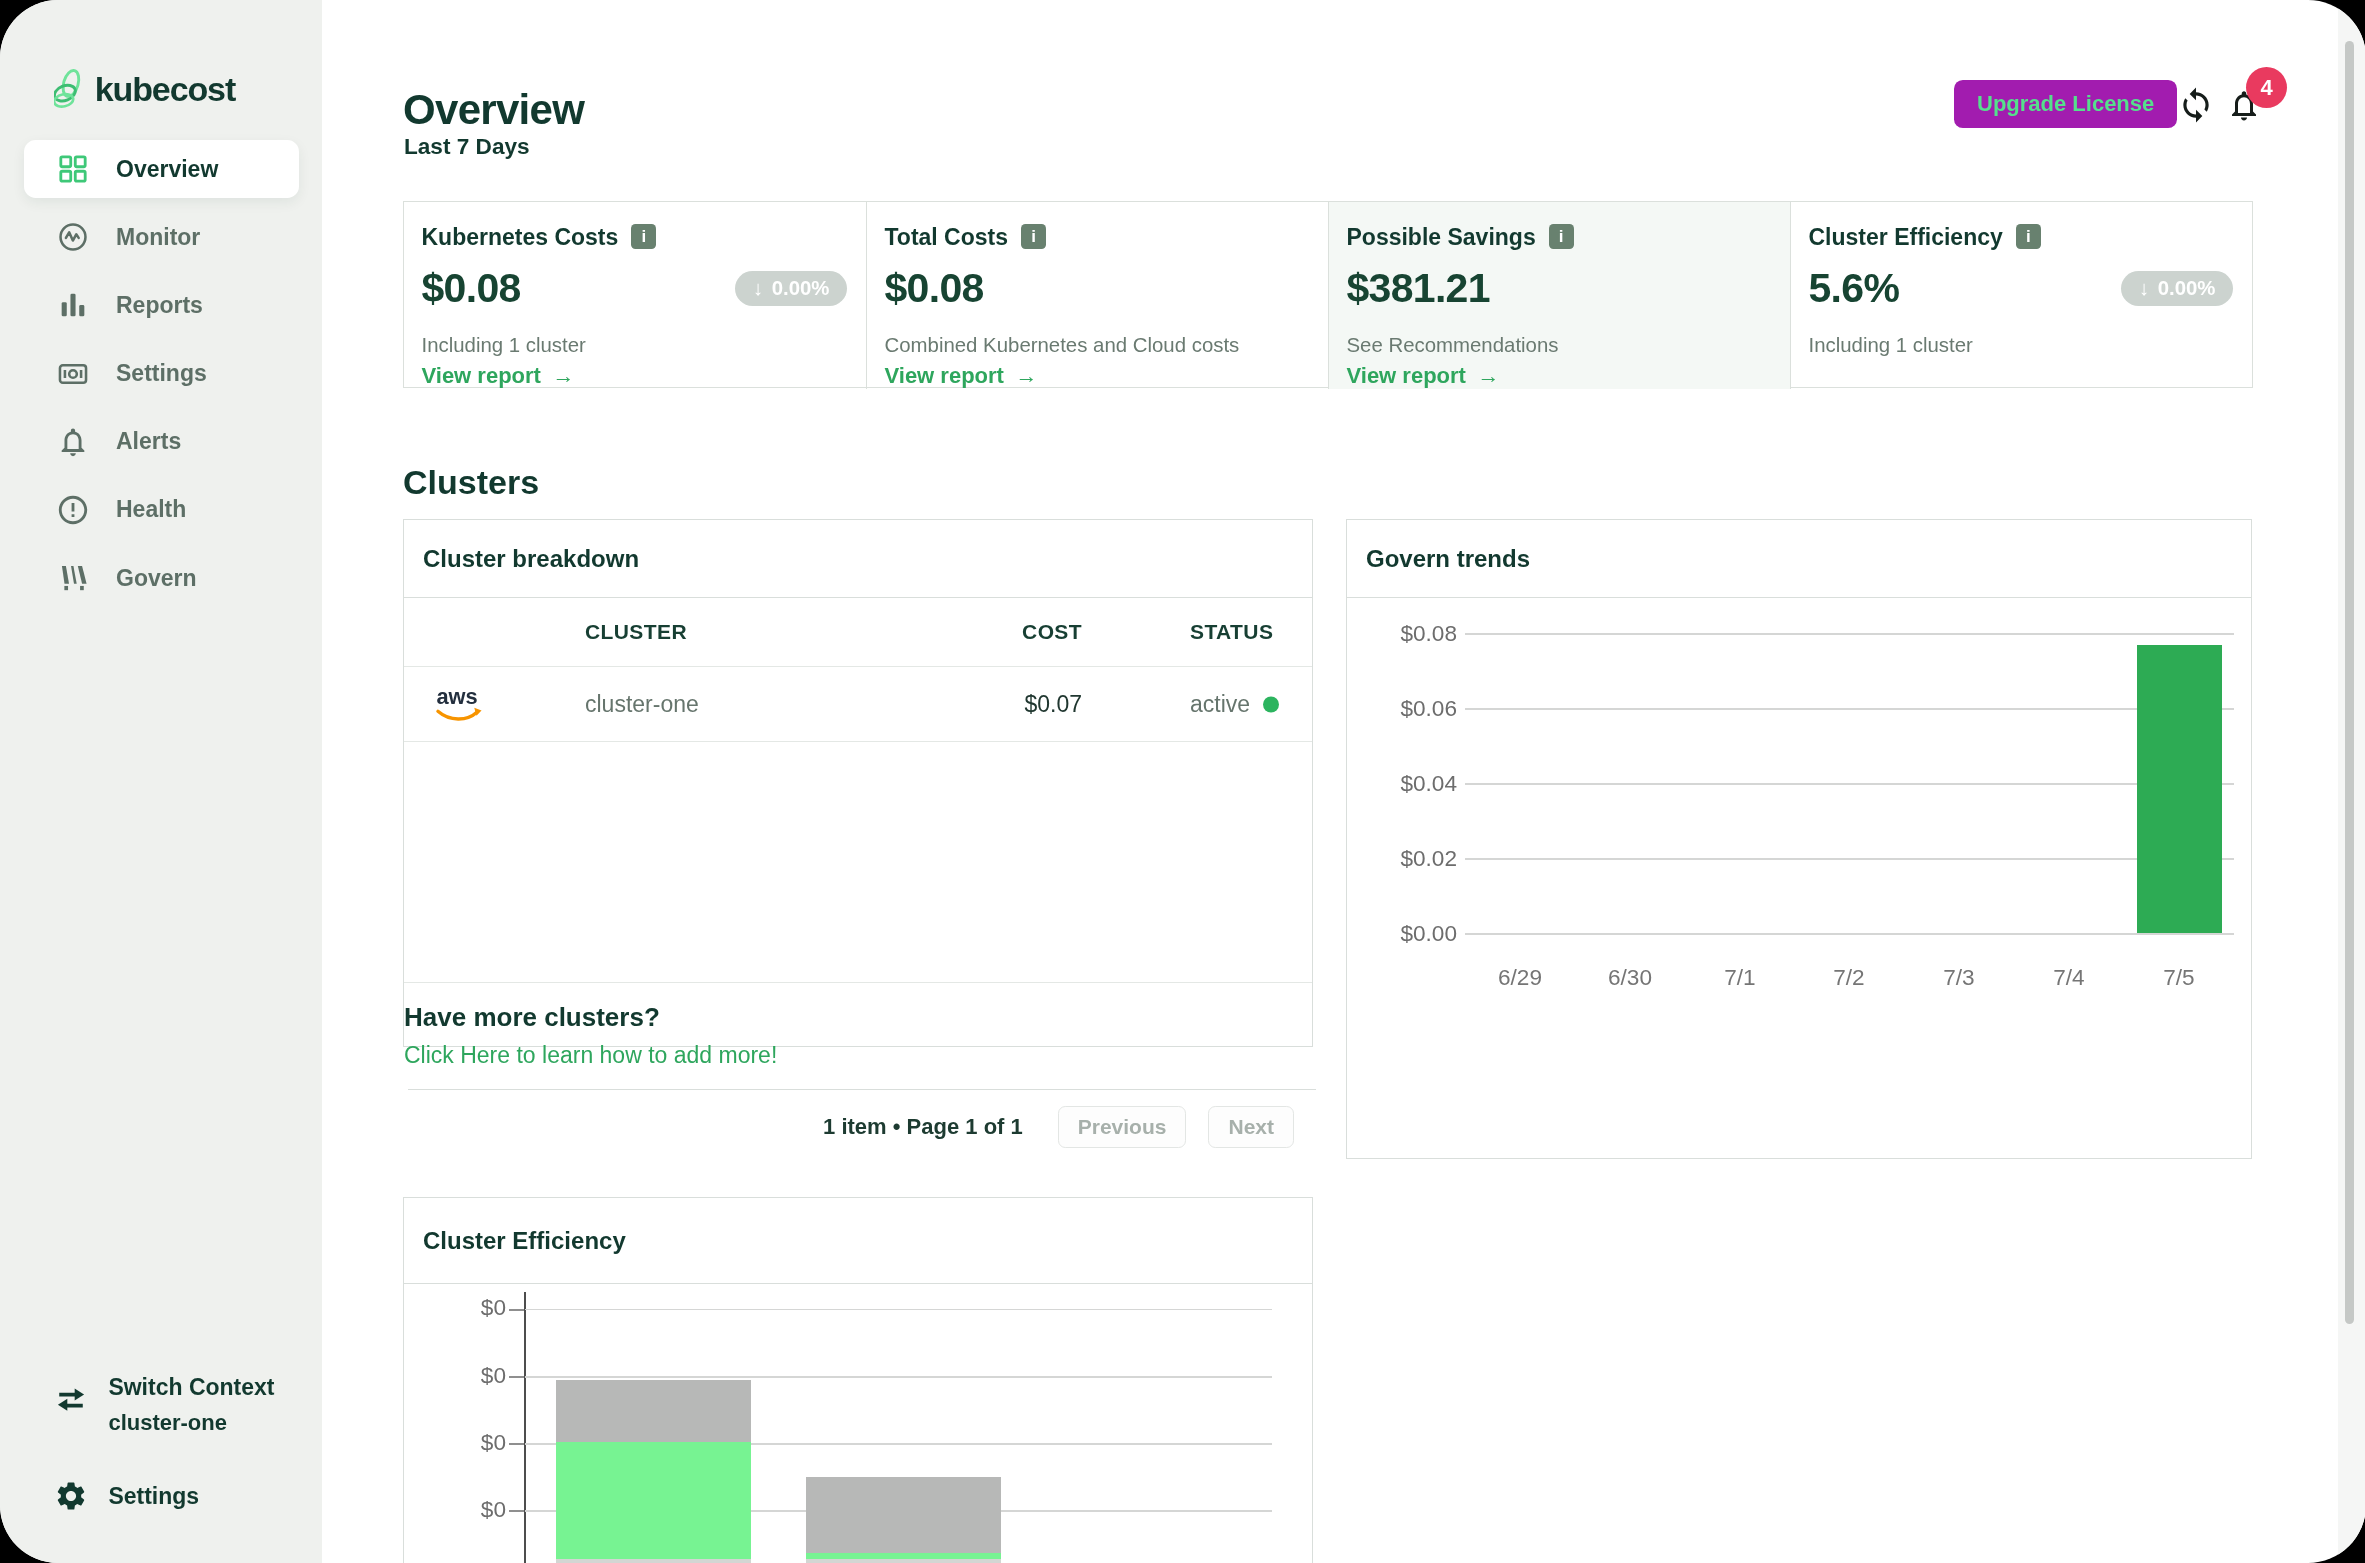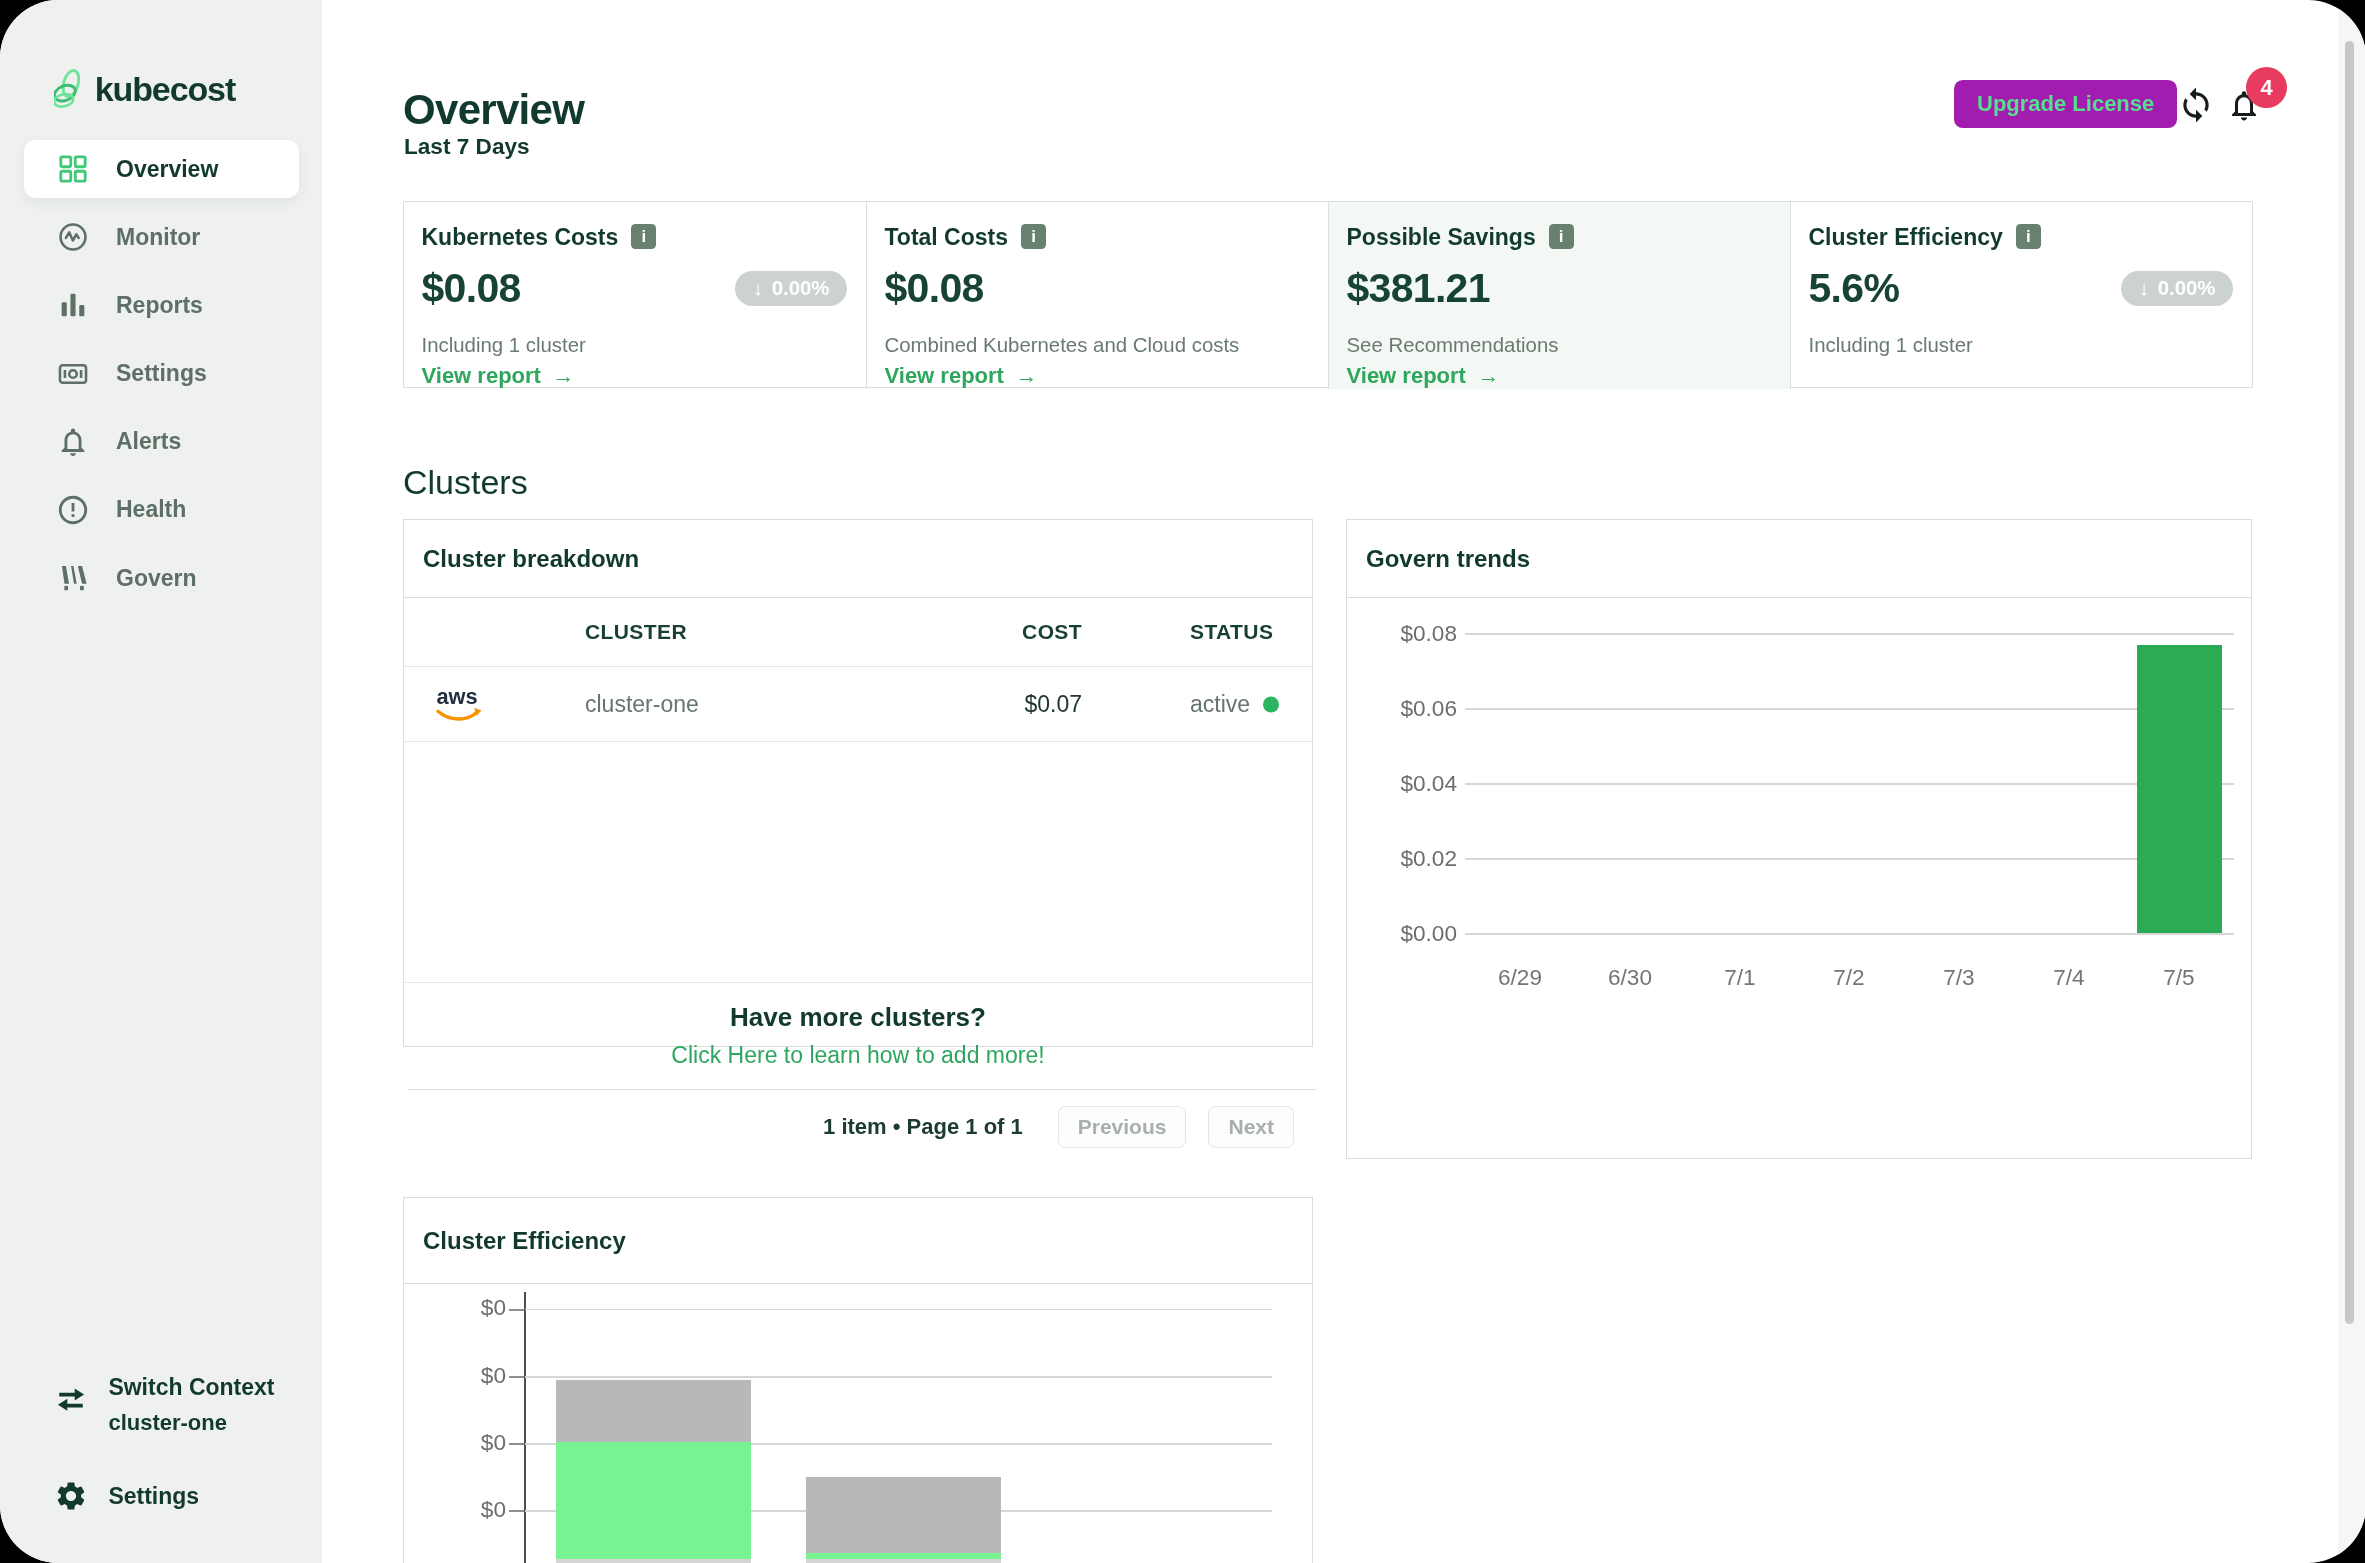--- a/index.html
+++ b/index.html
@@ -53,39 +53,39 @@
   .stat-value{font-size:41px;font-weight:600;color:#174432;letter-spacing:-0.7px;}
   .delta-pill{height:35px;border-radius:17.5px;background:#ccd3cf;color:#fff;font-size:20.4px;font-weight:600;
               display:flex;align-items:center;gap:8.8px;padding:0 17.5px;}
   .pill-arrow{font-size:20.4px;}
   .stat-note{margin-top:22px;font-size:20.4px;color:#6a7a71;}
   .stat-link-row{margin-top:5.8px;display:flex;align-items:center;gap:11.7px;color:#2ea65d;cursor:pointer;}
   .stat-link{font-size:22px;font-weight:700;}
   .link-arrow{font-size:22px;font-weight:400;}
 
   
-  .clusters-heading{position:absolute;left:403px;top:435px;font-size:34px;font-weight:400;color:#12392f;}
+  .clusters-heading{position:absolute;left:403px;top:435px;font-size:34px;font-weight:700;color:#12392f;}
   .card{position:absolute;border:0.7px solid #d9dedb;background:#fff;box-sizing:border-box;}
   .card-header{height:77px;border-bottom:0.7px solid #d9dedb;display:flex;align-items:center;padding:0 19px;
                font-size:24px;font-weight:700;color:#12392f;}
   .breakdown{left:403px;top:519px;width:910px;height:528px;}
   .table-head{position:relative;height:68px;border-bottom:0.7px solid #e4e8e5;}
   .th{position:absolute;top:50%;transform:translateY(-50%);font-size:21px;font-weight:700;color:#173f33;letter-spacing:0.4px;}
   .th-cluster{left:181px;}
   .th-cost{right:230px;}
   .th-status{left:786px;}
   .table-row{position:relative;height:74px;border-bottom:0.7px solid #e4e8e5;cursor:pointer;}
   .cell{position:absolute;top:50%;transform:translateY(-50%);font-size:23px;}
   .aws-logo{left:31px;width:48px;height:44px;}
   .aws-logo svg{width:48px;height:44px;}
   .row-name{left:181px;color:#66756d;}
   .row-cost{right:230px;color:#203730;font-weight:500;}
   .row-status{left:786px;color:#66756d;display:flex;align-items:center;gap:13px;}
   .dot{width:16px;height:16px;border-radius:50%;background:#2cb45f;display:inline-block;}
-  .more-zone{position:absolute;left:0;top:462px;width:100%;height:107px;border-top:0.7px solid #e4e8e5;text-align:center;}
+  .more-zone{position:absolute;left:0;top:462px;width:100%;height:107px;border-top:0.7px solid #e4e8e5;text-align:left;}
   .more-title{margin-top:19px;font-size:26px;font-weight:700;color:#12392f;}
   .more-link{margin-top:8.8px;font-size:23px;color:#2ea65d;cursor:pointer;}
   .pagination{position:absolute;left:4px;top:569px;width:100%;height:74px;border-top:0.7px solid #d9dedb;
               display:flex;align-items:center;justify-content:flex-end;gap:22px;padding-right:22px;box-sizing:border-box;}
   .page-summary{font-size:22px;font-weight:600;color:#1d3b31;margin-right:13px;}
   .pg-btn{height:42px;border-radius:7.3px;border:1.5px solid #e3e6e4;background:#fdfdfd;color:#a7b0ab;
           font-size:21px;font-weight:600;padding:0 19px;font-family:inherit;cursor:pointer;}
 
   
   .trends{left:1346px;top:519px;width:906px;height:640px;}

